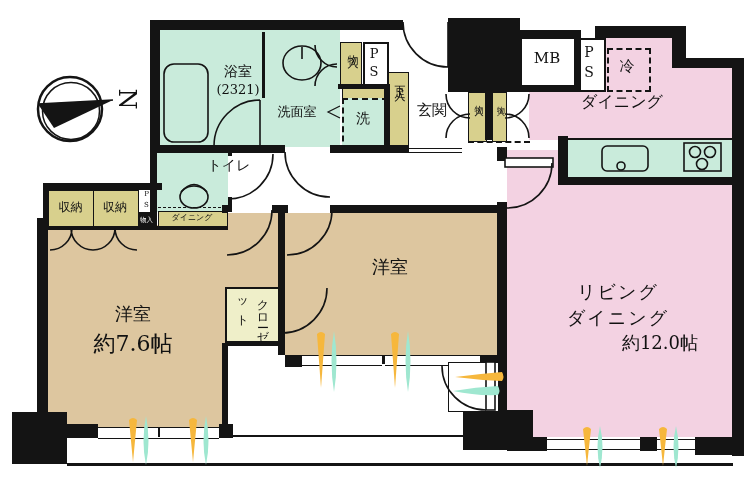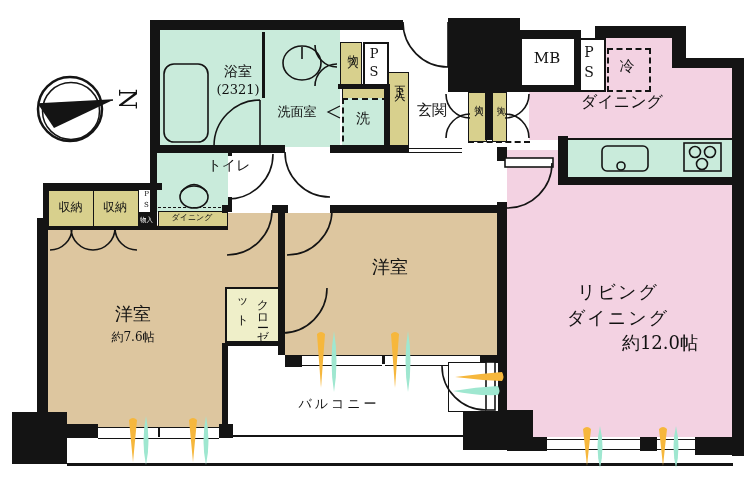--- a/index.html
+++ b/index.html
@@ -195,20 +195,19 @@
   <div class="lb vert" style="left:493px;top:100px;width:12px;height:36px;font-size:8px;letter-spacing:1px;">物入</div>
   <div class="lb" style="left:158px;top:157px;width:70px;font-size:14px;margin-left:36px;">トイレ</div>
   <div class="lb" style="left:158px;top:213px;width:68px;font-size:8px;">ダイニング</div>
   <div class="lb" style="left:139px;top:189px;width:15px;font-size:7px;line-height:1.5;">P
 S</div>
   <div class="lb" style="left:138px;top:216px;width:17px;font-size:6.5px;color:#fff;">物入</div>
   <div class="lb" style="left:48px;top:200px;width:45px;font-size:12px;">収納</div>
   <div class="lb" style="left:93px;top:200px;width:44px;font-size:12px;">収納</div>
   <div class="lb vert" style="left:231px;top:291px;width:42px;height:48px;font-size:12px;letter-spacing:1px;line-height:1.7;">クローゼット</div>
   <div class="lb" style="left:53px;top:303px;width:160px;font-size:18px;">洋室</div>
-  <div class="lb" style="left:53px;top:330px;width:160px;font-size:12px;">約7.6帖</div>
+  <div class="lb" style="left:53px;top:330px;width:160px;font-size:22px;">約7.6帖</div>
   <div class="lb" style="left:310px;top:256px;width:160px;font-size:18px;">洋室</div>
   <div class="lb" style="left:538px;top:281px;width:160px;font-size:18px;letter-spacing:2px;">リビング</div>
   <div class="lb" style="left:538px;top:307px;width:160px;font-size:18px;letter-spacing:2px;">ダイニング</div>
   <div class="lb" style="left:538px;top:332px;width:160px;font-size:18px;text-align:right;">約12.0帖</div>
-  <div class="lb" style="left:278px;top:396px;width:122px;font-size:13px;letter-spacing:3px;">バルコニー</div>
 
 </div>
 
 </body></html>

